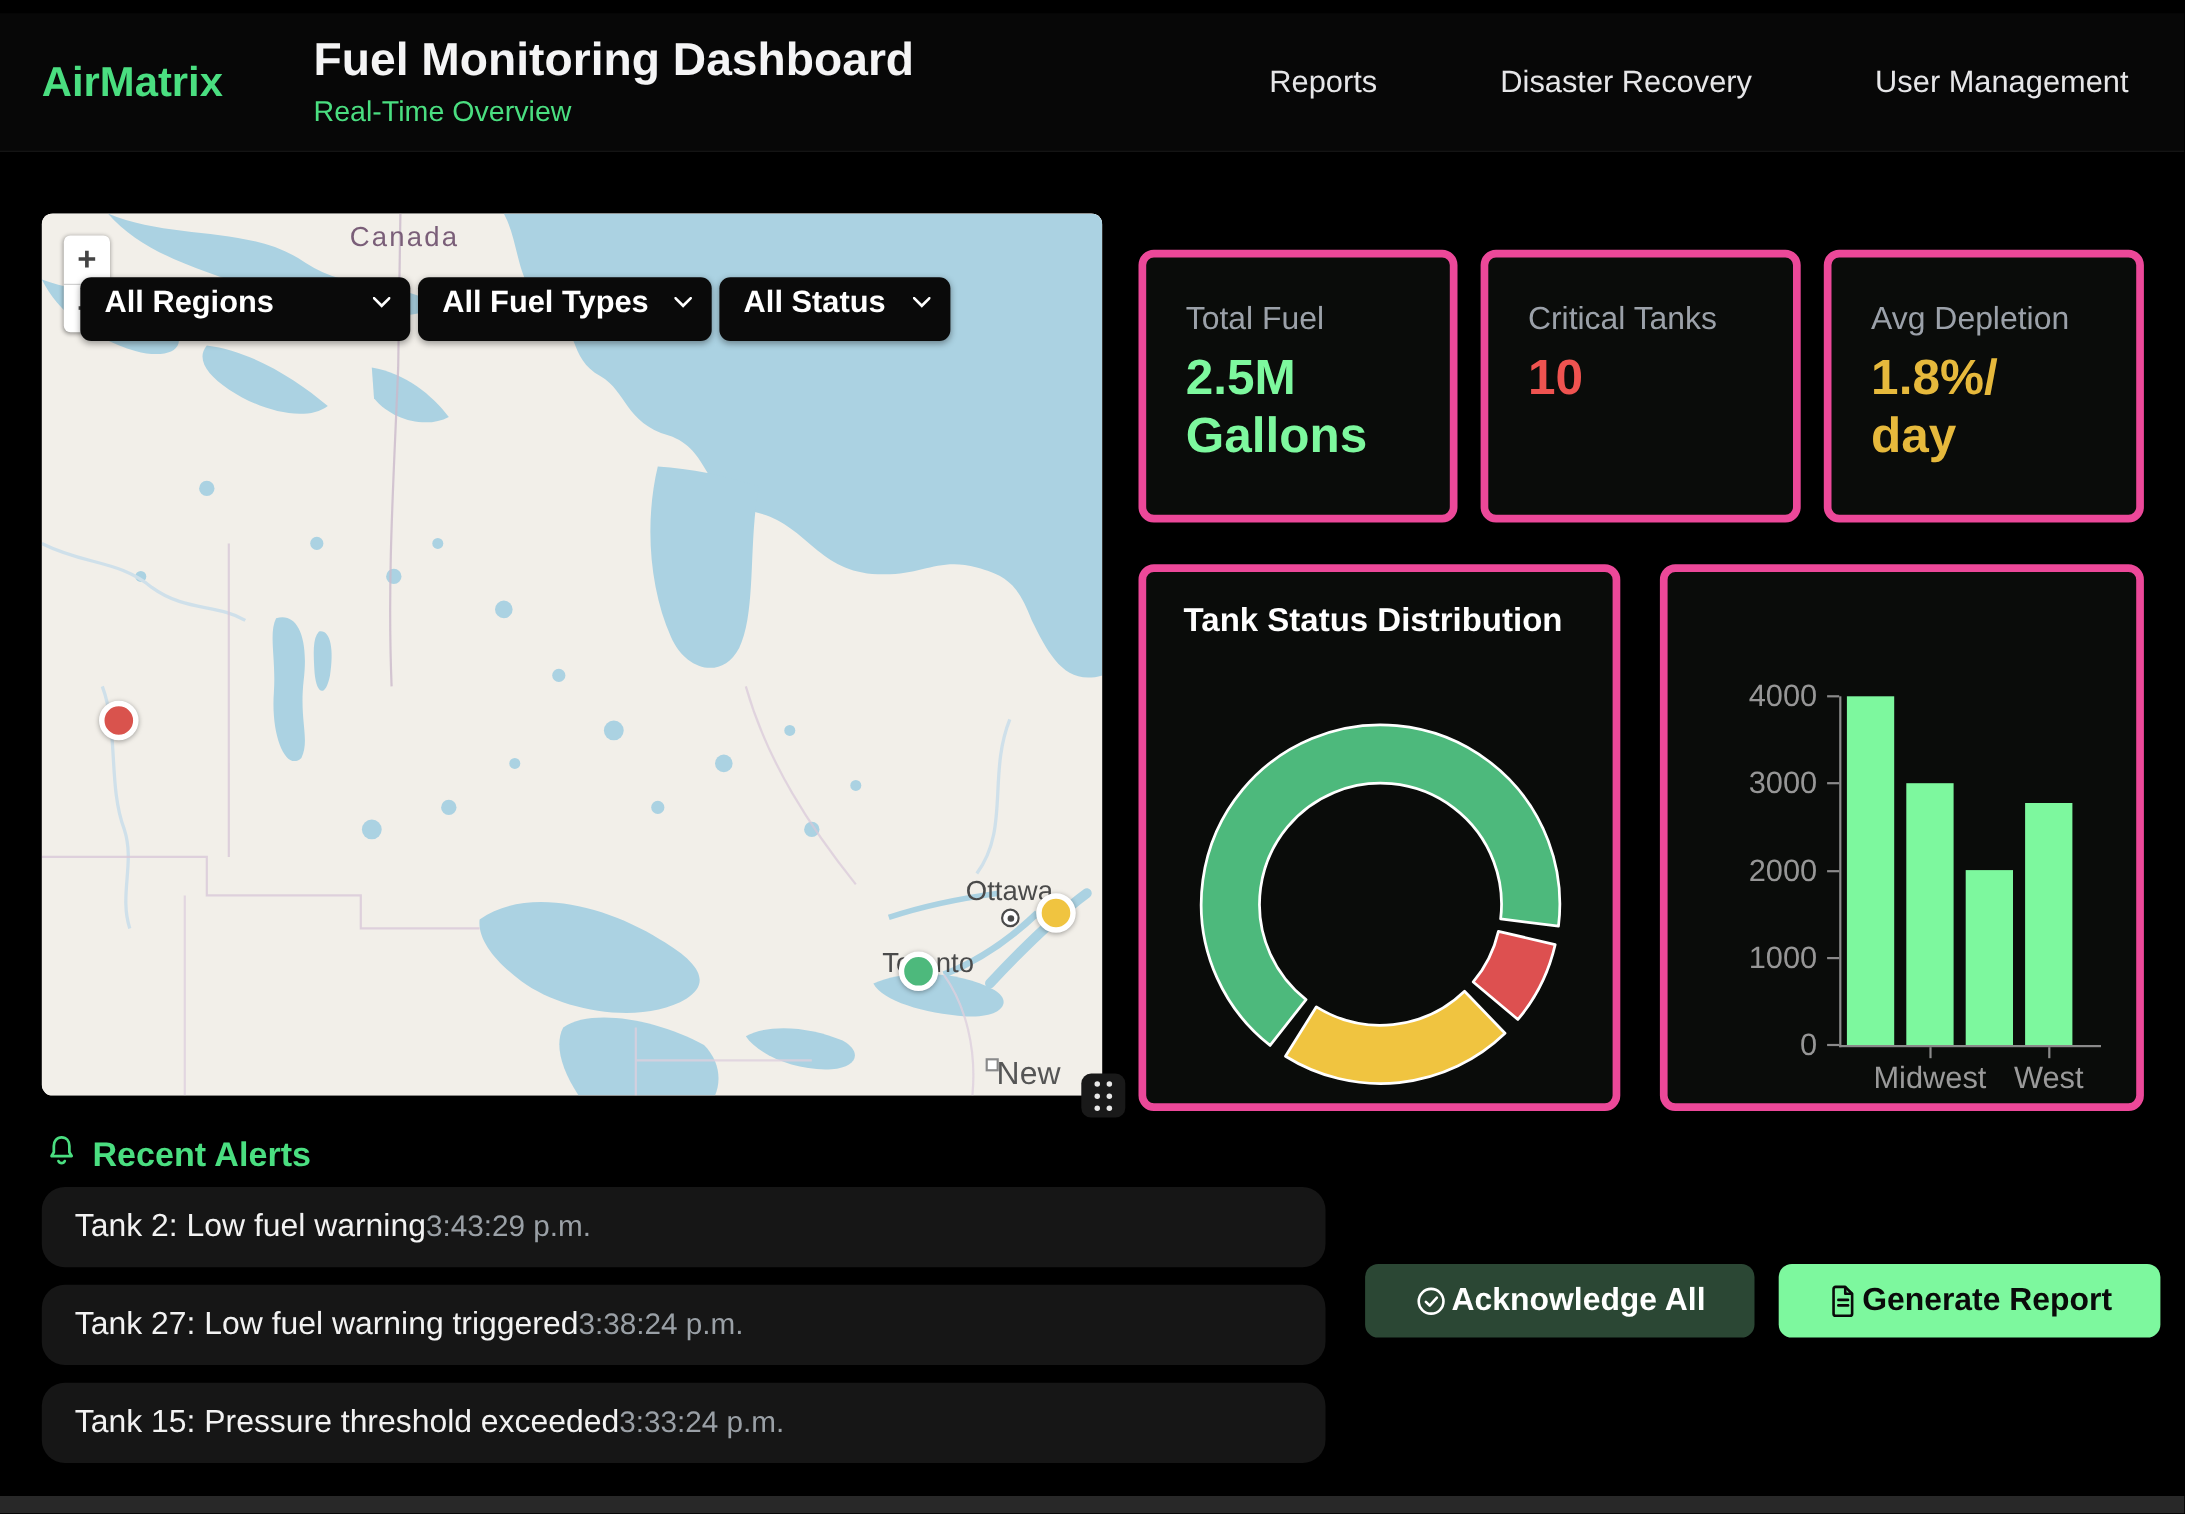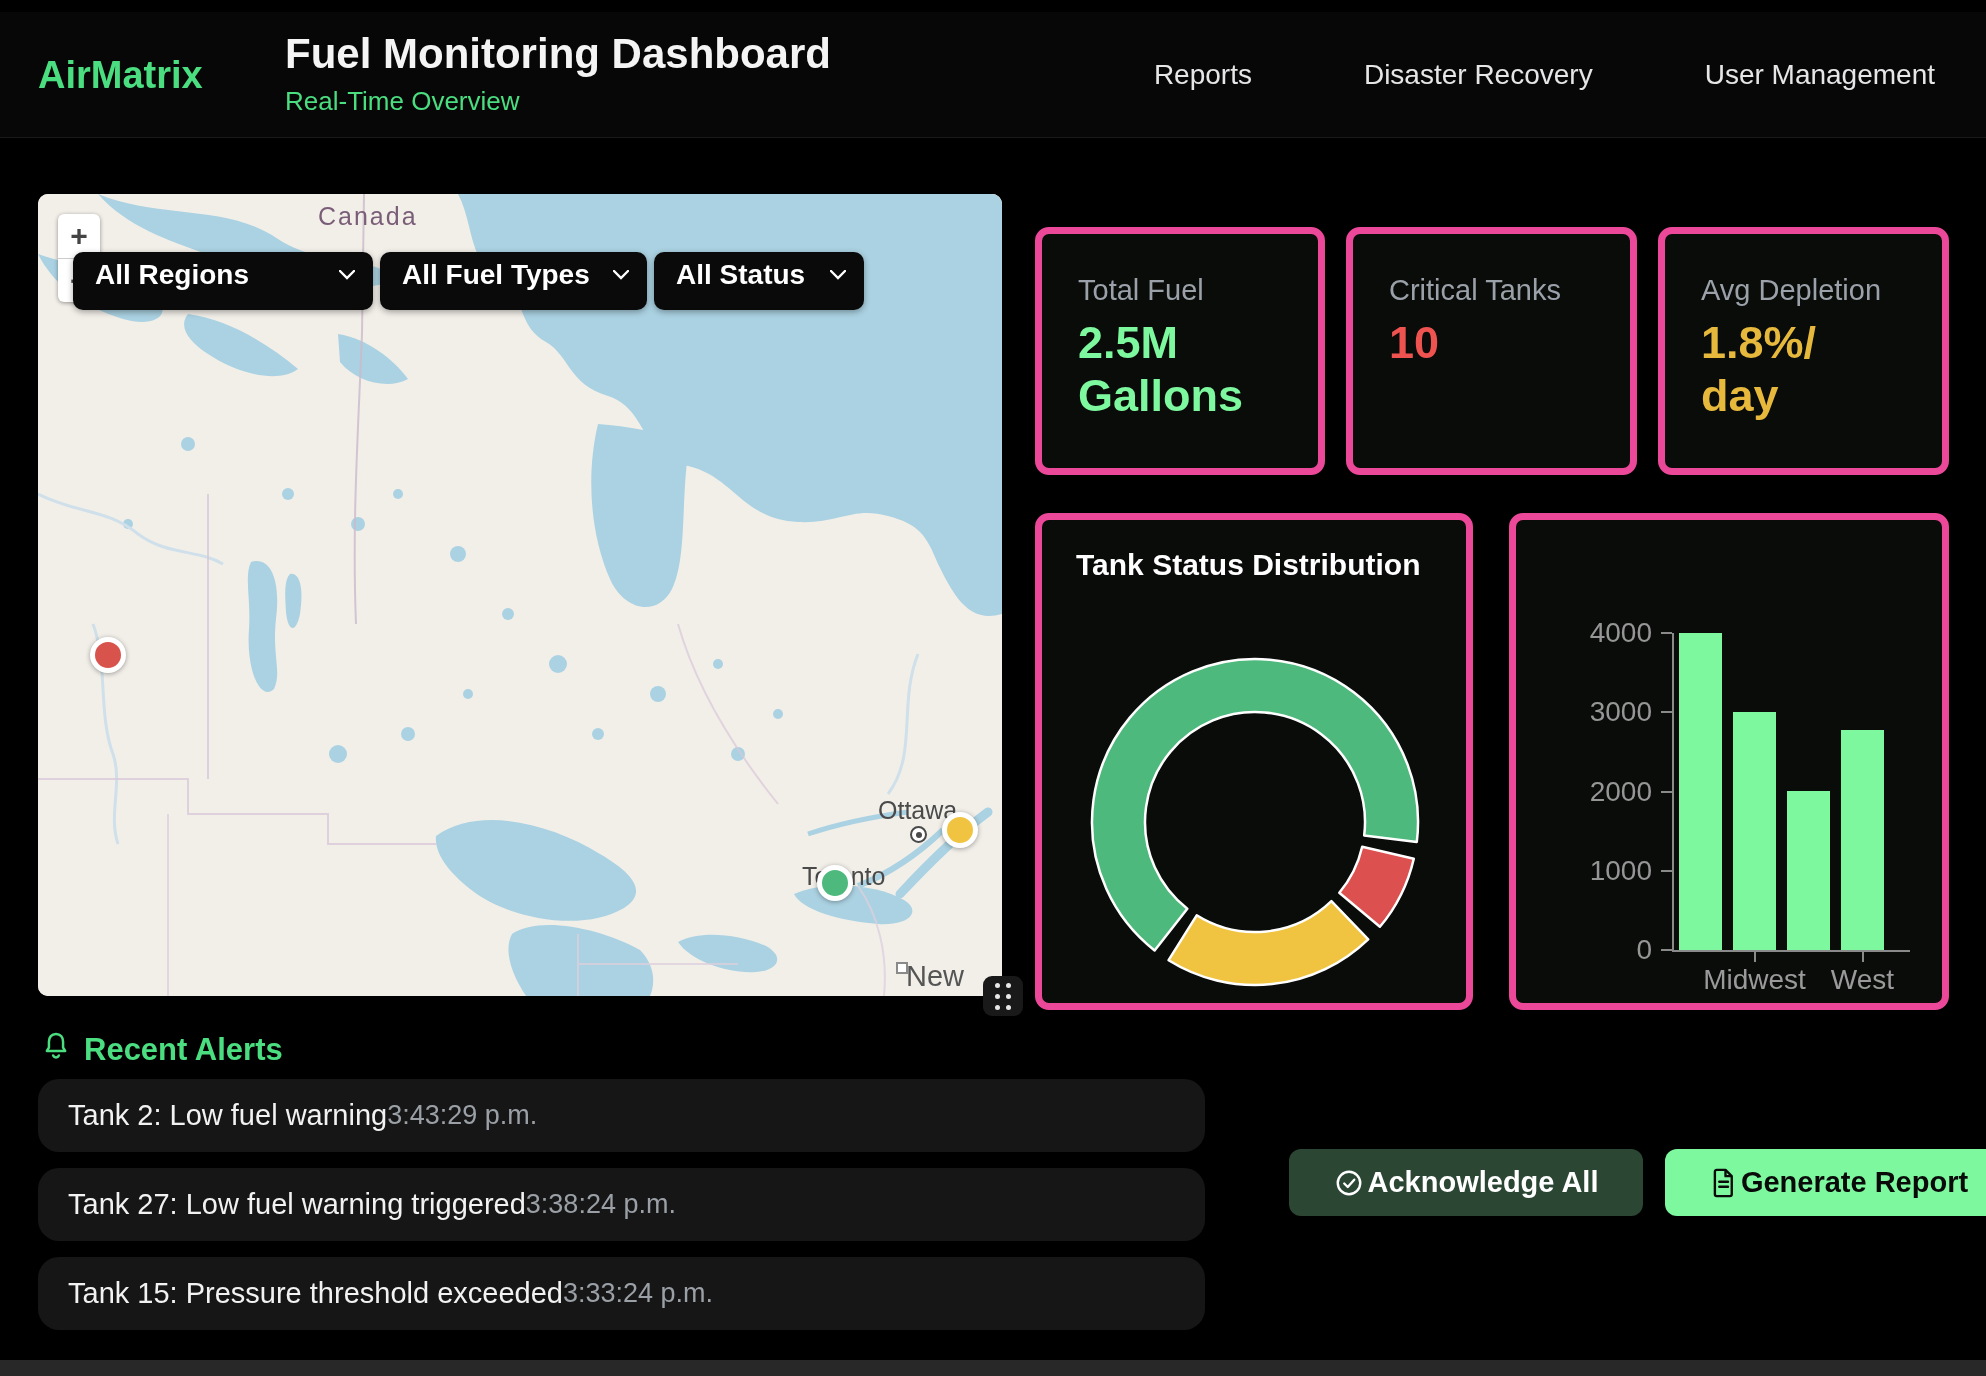--- a/index.html
+++ b/index.html
@@ -70,21 +70,21 @@
 
   
   .alerts-title{position:absolute;left:84px;top:1032px;font-size:31px;font-weight:bold;color:#4ade80;}
   .bell{position:absolute;left:40px;top:1030px;}
   .alert-row{position:absolute;left:38px;width:1167px;height:73px;background:#161616;border-radius:21px;
              display:flex;align-items:center;justify-content:flex-start;padding:0 30px;box-sizing:border-box;cursor:pointer;}
   .alert-text{font-size:29px;color:#f2f2f2;}
   .alert-time{font-size:27px;color:#9aa0a6;}
 
   .btn{position:absolute;top:1149px;height:67px;border-radius:12px;display:flex;align-items:center;
-       justify-content:center;gap:4px;cursor:pointer;border:none;margin-left:48px;}
+       justify-content:center;gap:4px;cursor:pointer;border:none;}
   .btn-ack{left:1241px;width:354px;background:#2b4734;}
   .btn-ack span{color:#fff;font-size:29px;font-weight:bold;}
   .btn-report{left:1617px;width:347px;background:#7df89e;}
   .btn-report span{color:#0a0a0a;font-size:29px;font-weight:bold;}
 
   .bottom-strip{position:absolute;left:0;top:1360px;width:1986px;height:16px;background:#282828;}
 </style>
 </head>
 <body>
 

